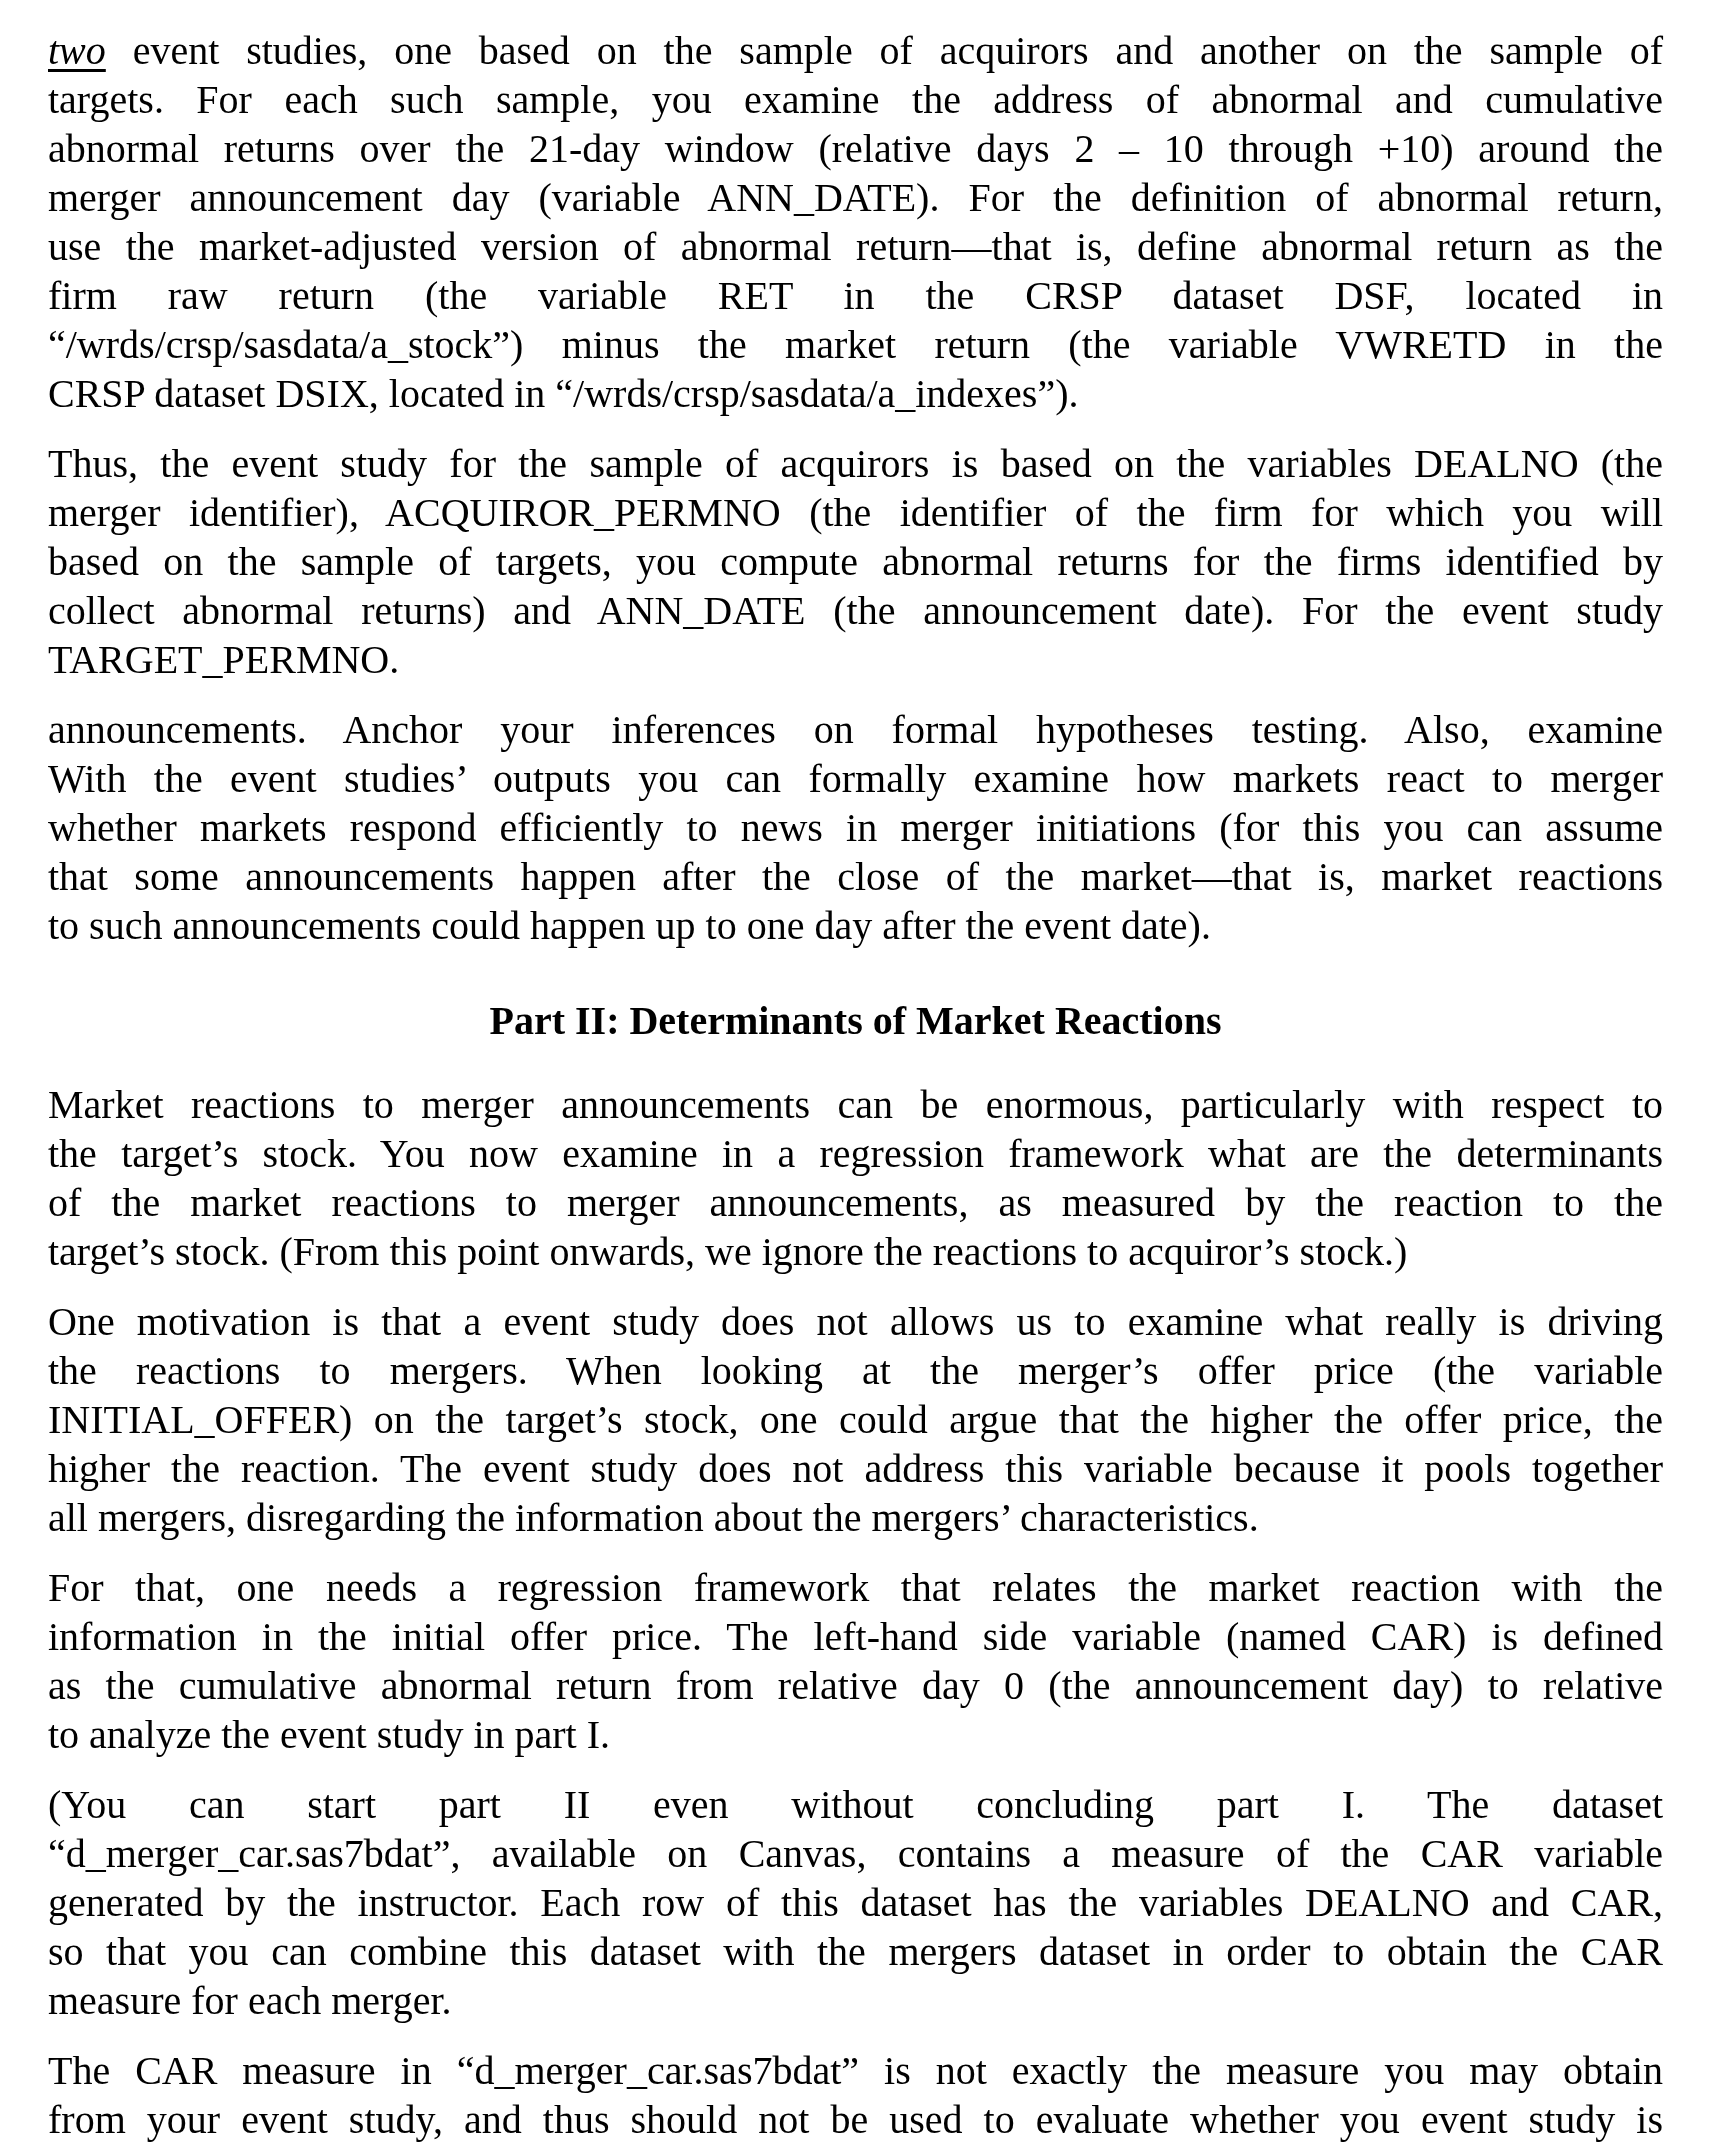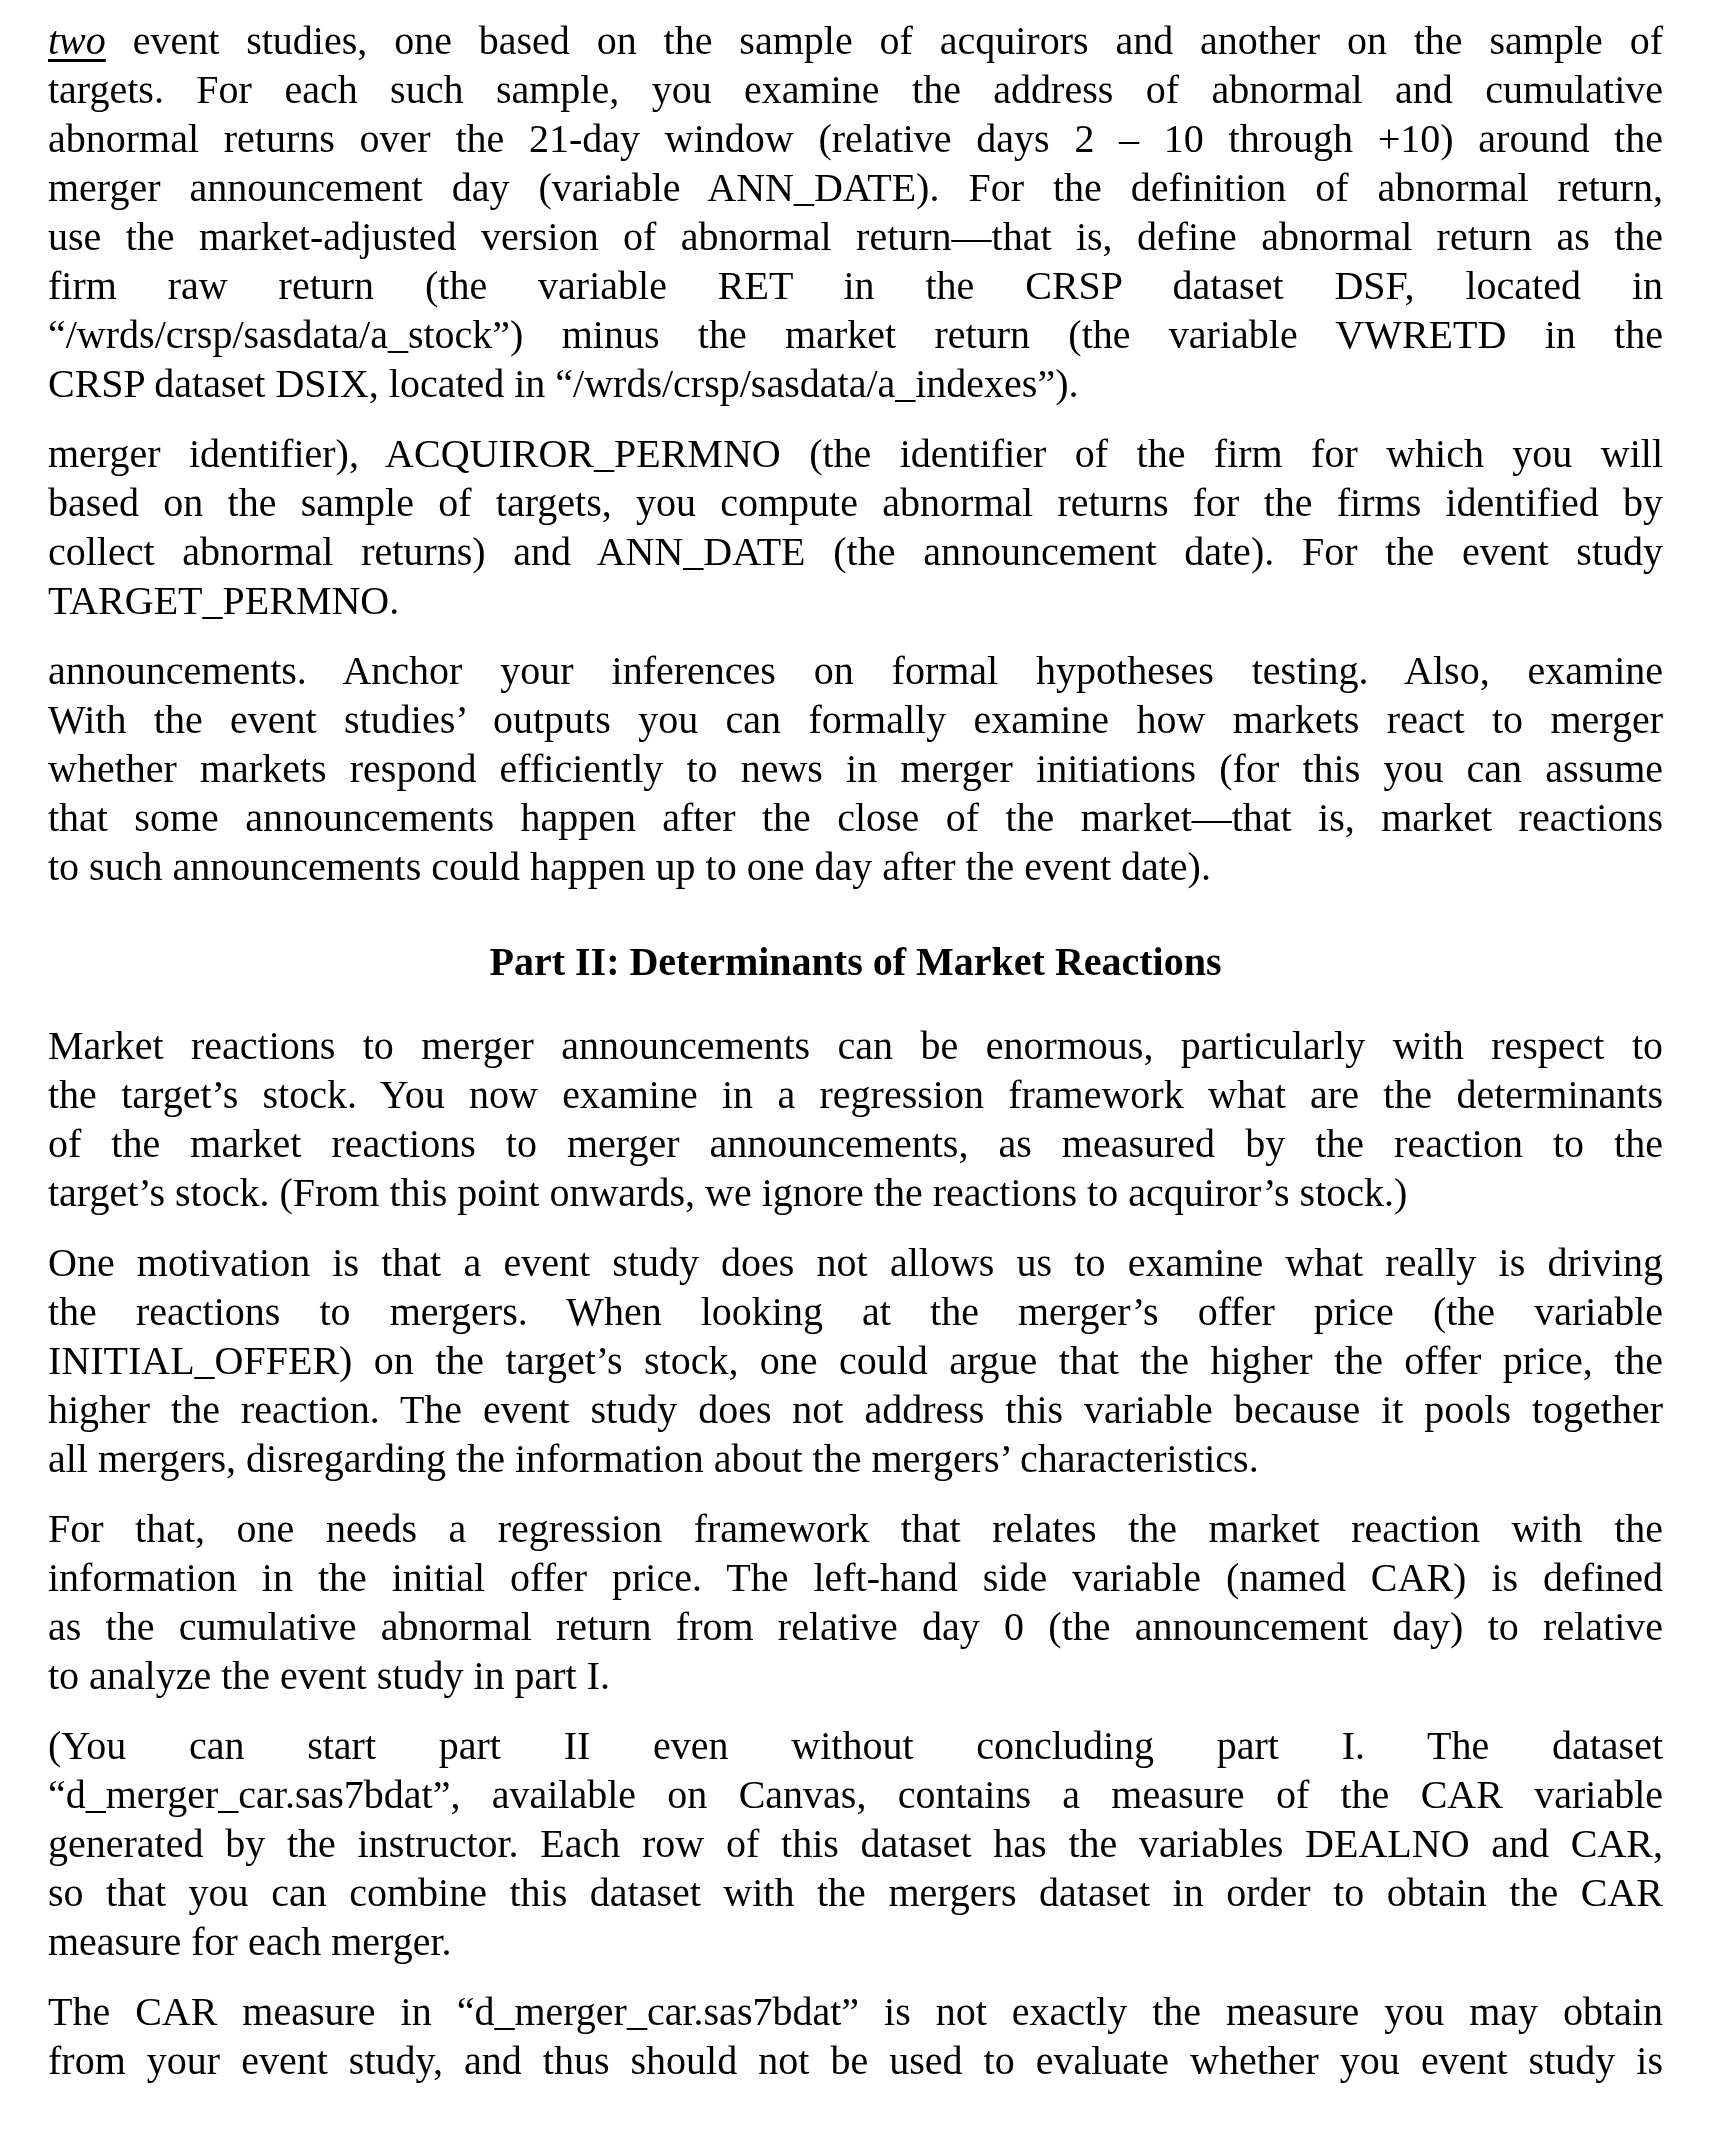--- a/index.html
+++ b/index.html
@@ -12,21 +12,21 @@
     overflow: hidden;
   }
   .doc {
     box-sizing: border-box;
     width: 100%;
     height: 100%;
     padding: 10.3px 47px 0 48px;
     font-size: 40px;
     line-height: 49px;
   }
-  .para { margin: 6px 0 21px 0; }
+  .para { margin: 16px 0 21px 0; }
   .line {
     text-align: justify;
     text-align-last: justify;
   }
   .line.last { text-align-last: left; }
   .para.italic .line { }
   .lead-word {
     font-style: italic;
     text-decoration: underline;
     text-decoration-thickness: 3.4px;
@@ -47,20 +47,21 @@
       <div class="line"><span class="lead-word">two</span><span> event studies, one based on the sample of acquirors and another on the sample of</span></div>
       <div class="line">targets. For each such sample, you examine the address of abnormal and cumulative</div>
       <div class="line">abnormal returns over the 21-day window (relative days 2 – 10 through +10) around the</div>
       <div class="line">merger announcement day (variable ANN_DATE). For the definition of abnormal return,</div>
       <div class="line">use the market-adjusted version of abnormal return—that is, define abnormal return as the</div>
       <div class="line">firm raw return (the variable RET in the CRSP dataset DSF, located in</div>
       <div class="line">“/wrds/crsp/sasdata/a_stock”) minus the market return (the variable VWRETD in the</div>
       <div class="line last">CRSP dataset DSIX, located in “/wrds/crsp/sasdata/a_indexes”).</div>
     </div>
     <div class="para">
+      <div class="line">Thus, the event study for the sample of acquirors is based on the variables DEALNO (the</div>
       <div class="line">merger identifier), ACQUIROR_PERMNO (the identifier of the firm for which you will</div>
       <div class="line">based on the sample of targets, you compute abnormal returns for the firms identified by</div>
       <div class="line">collect abnormal returns) and ANN_DATE (the announcement date). For the event study</div>
       <div class="line last">TARGET_PERMNO.</div>
     </div>
     <div class="para">
       <div class="line">announcements. Anchor your inferences on formal hypotheses testing. Also, examine</div>
       <div class="line">With the event studies’ outputs you can formally examine how markets react to merger</div>
       <div class="line">whether markets respond efficiently to news in merger initiations (for this you can assume</div>
       <div class="line">that some announcements happen after the close of the market—that is, market reactions</div>

